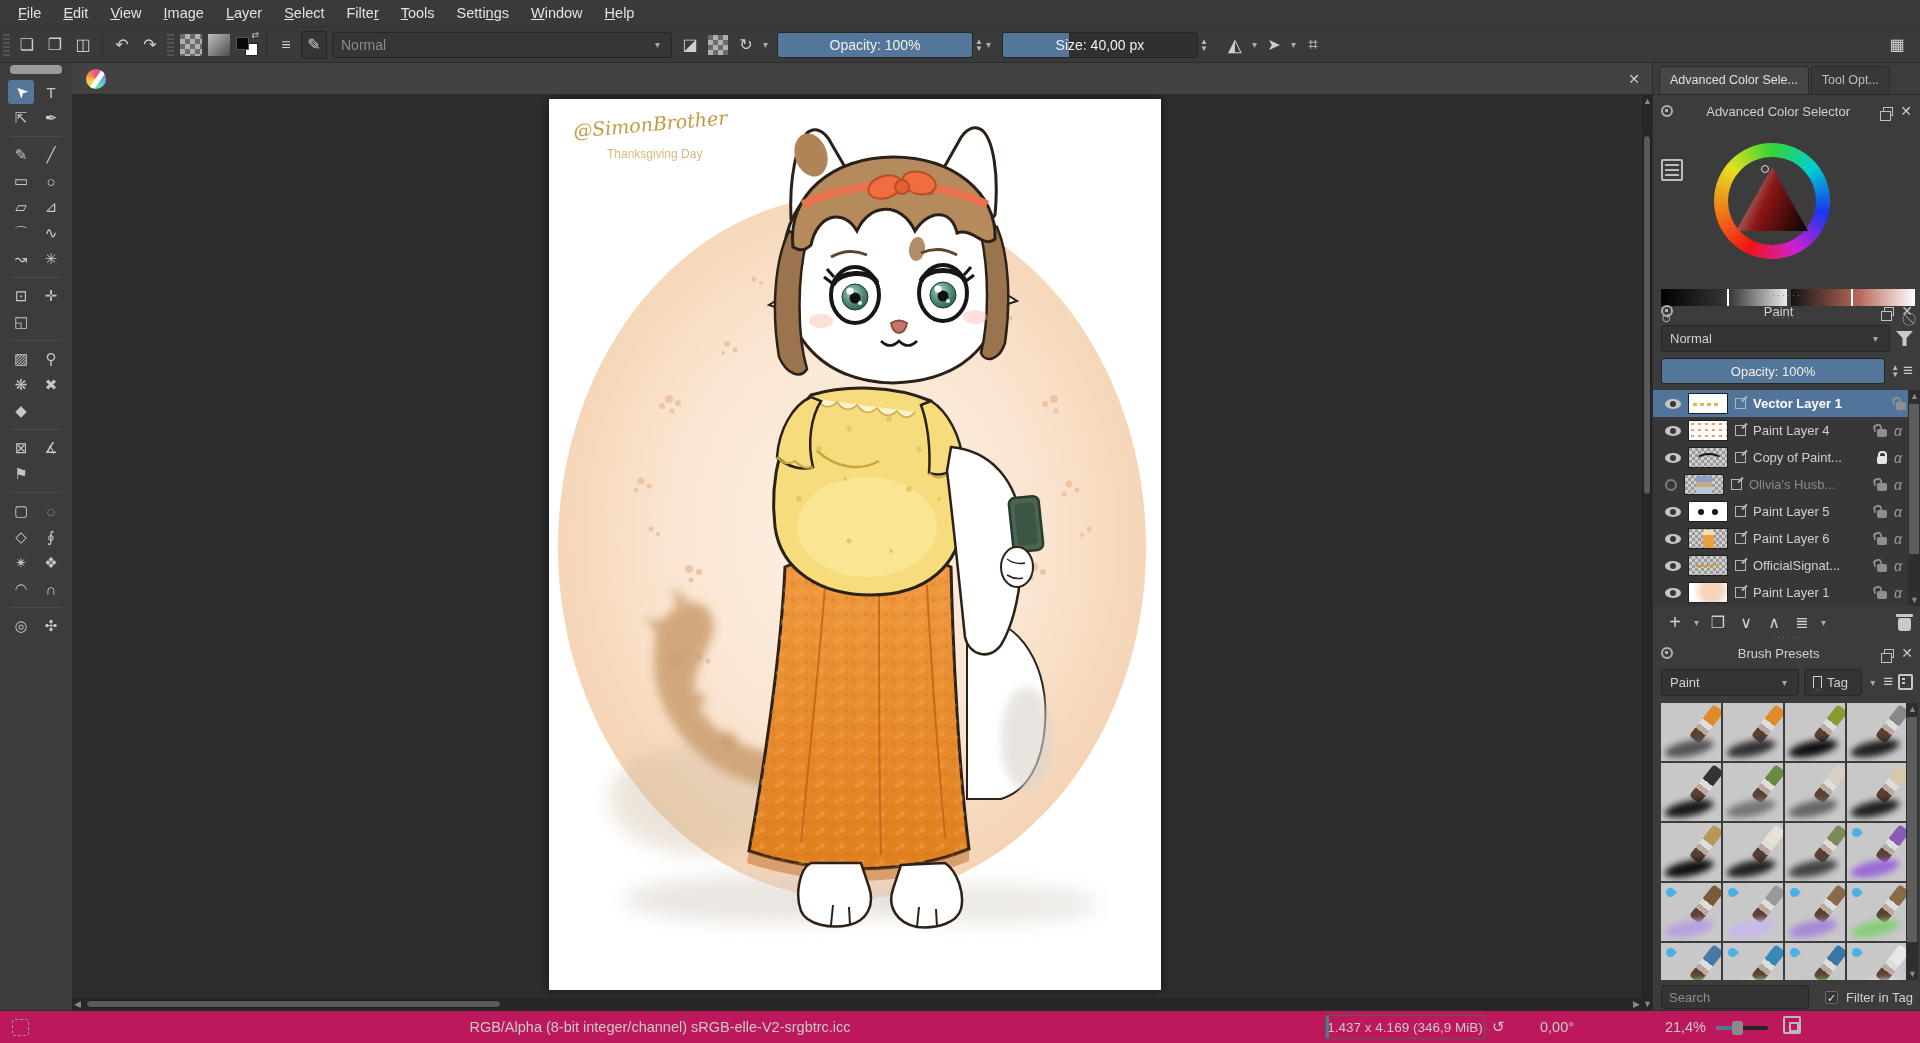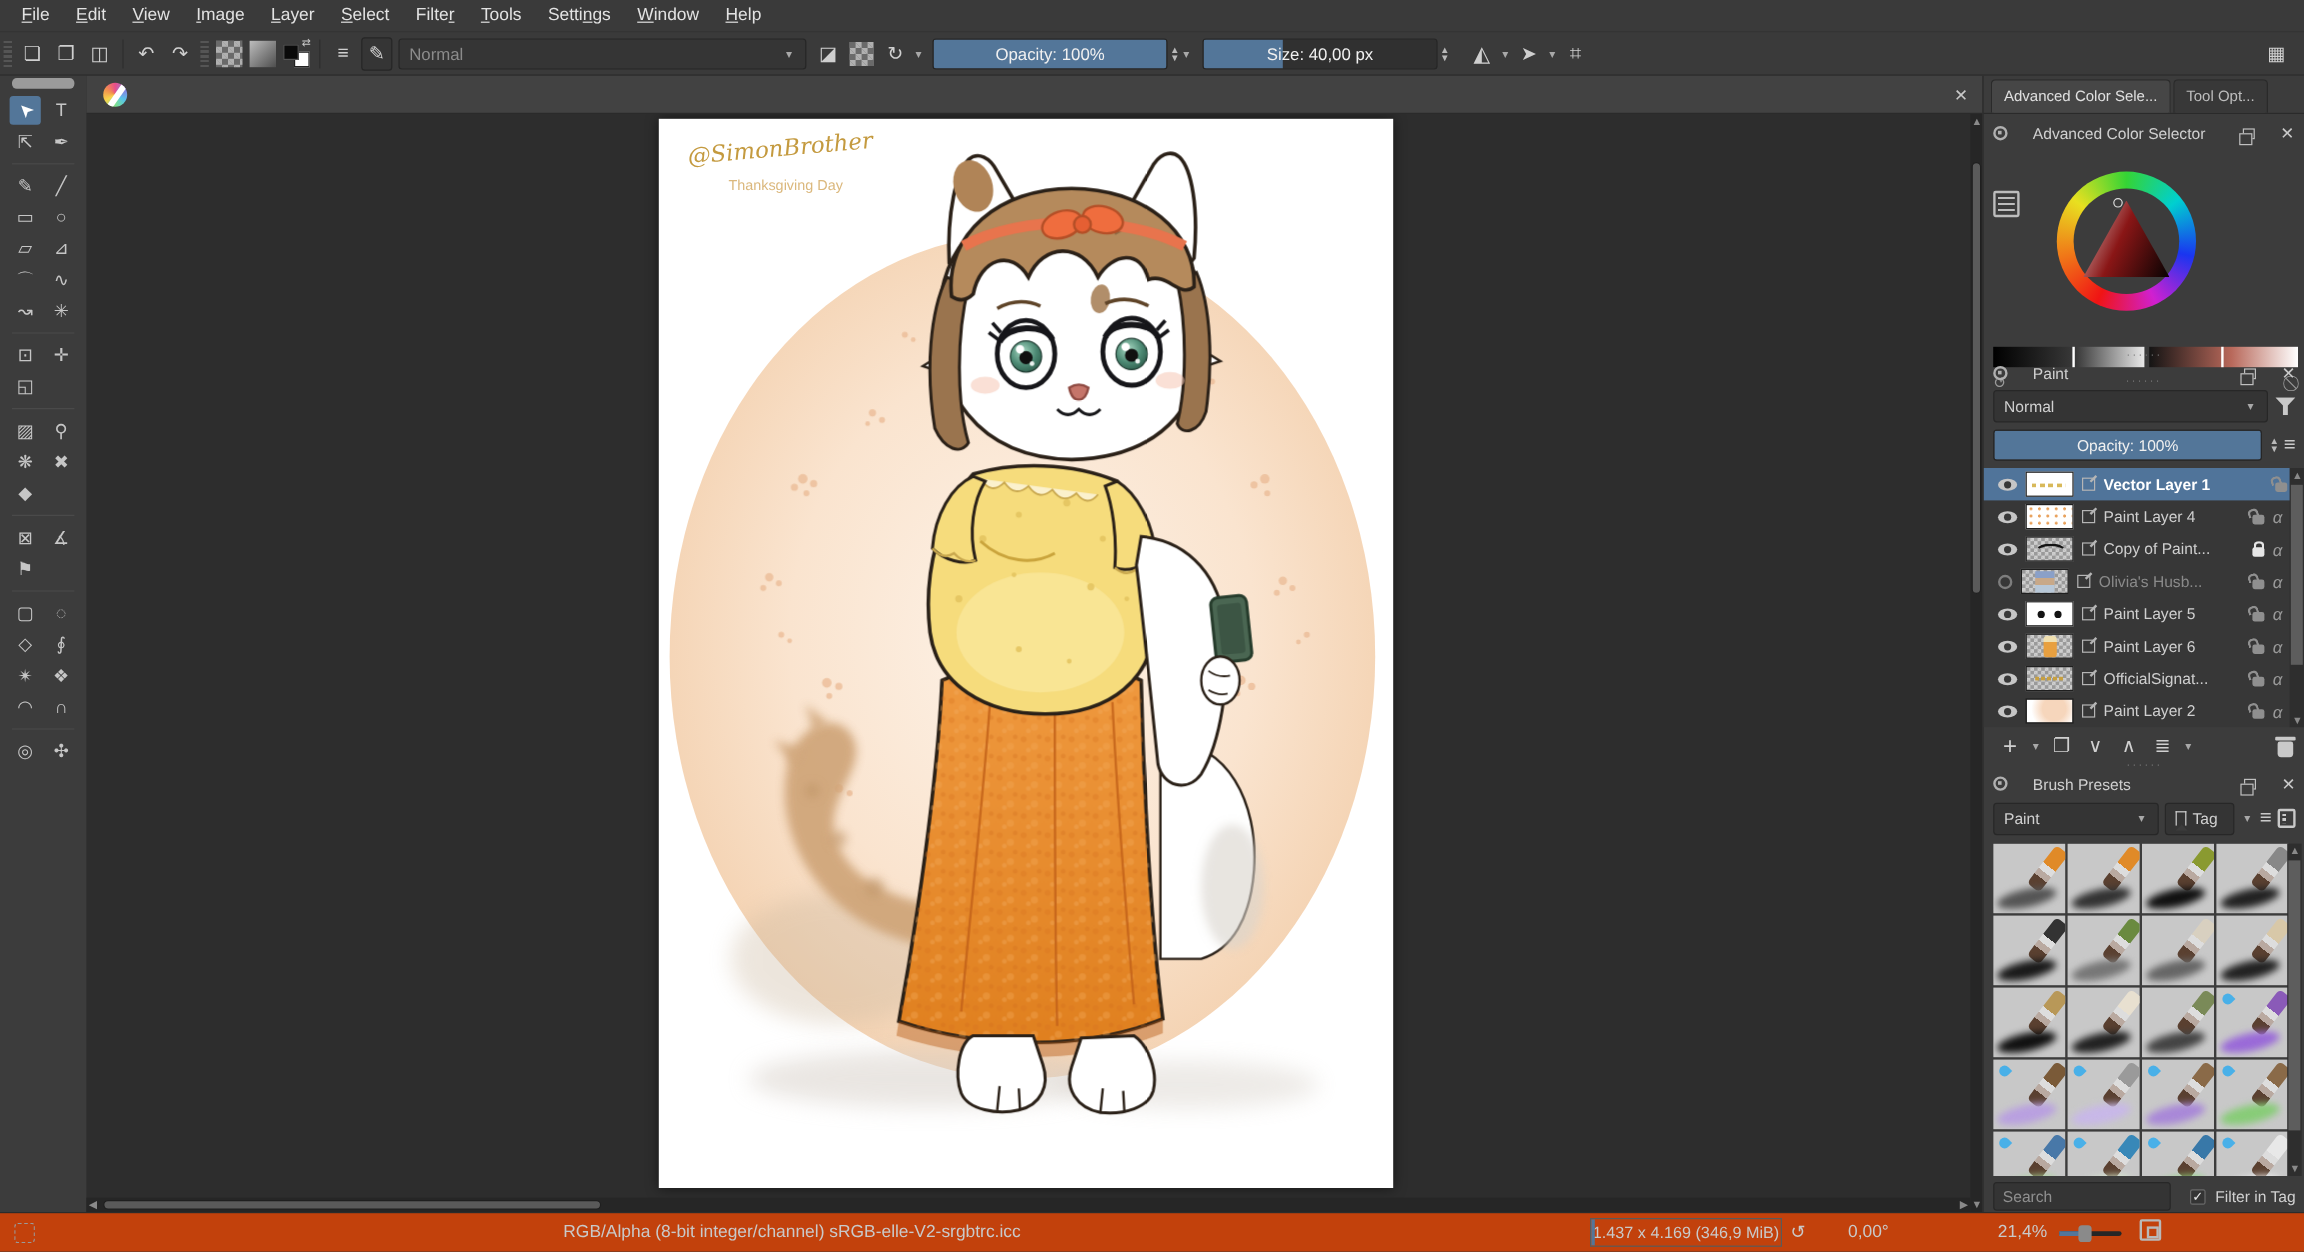--- a/index.html
+++ b/index.html
@@ -83,21 +83,21 @@
   #vscroll { right:0; top:32px; width:10px; height:915px; }
   #vscroll .thumb { position:absolute; top:40px; left:1px; width:8px; height:360px; background:#5a5a5a; border-radius:4px; }
 
   
   #right-panel { position:absolute; left:1652px; top:0; width:268px; height:947px;
     background:#3c3c3c; border-left:1px solid #2a2a2a; }
   #rp-tabs { display:flex; height:32px; align-items:flex-end; border-bottom:1px solid #2a2a2a; padding-left:6px; }
   .rp-tab { font-size:12.5px; padding:6px 10px 7px; border:1px solid #2a2a2a; border-bottom:none;
     border-radius:4px 4px 0 0; margin-right:2px; background:#383838; color:#bdbdbd; white-space:nowrap;margin-top:24px; }
   .rp-tab.active { background:#464646; color:#e0e0e0; }
-  .docker-header { height:24px; display:flex; align-items:center; padding:0 8px; gap:21px; }
+  .docker-header { height:24px; display:flex; align-items:center; padding:0 8px; gap:7px;text-align:center; }
   .docker-title { flex:1; font-size:13px; color:#d0d0d0; }
   .dlock { width:12px; height:12px; border:2px solid #b0b0b0; border-radius:50%; position:relative; }
   .dlock::after { content:''; position:absolute; left:2px; top:2px; width:3px; height:3px; background:#b0b0b0; }
   .float-ic { width:10px; height:9px; border:1.5px solid #c0c0c0; position:relative; }
   .float-ic::before { content:''; position:absolute; left:-4px; top:3px; width:9px; height:8px;
     border:1.5px solid #c0c0c0; background:#3c3c3c; }
   .close-x { font-size:14px; color:#c9c9c9; }
   .grip-dots { height:6px; text-align:center; color:#7a7a7a; font-size:9px; letter-spacing:2px; line-height:5px; }
 
   
@@ -191,21 +191,21 @@
   #brush-scroll .thumbv { position:absolute; left:1px; top:14px; width:10px; height:225px; background:#5d5d5d; }
   #bp-search-row { position:absolute; left:0; top:921px; width:268px; height:26px; display:flex; align-items:center; padding:0 8px; gap:8px; }
   #bp-search { width:148px; height:24px; background:#343434; border:1px solid #272727; border-radius:3px;
     color:#d0d0d0; font-size:13px; padding:0 7px; font-family:"Liberation Sans",sans-serif; }
   #bp-search::placeholder { color:#8f8f8f; }
   .cb { width:13px; height:13px; background:#343434; border:1px solid #6a6a6a; border-radius:2px;
     color:#e8e8e8; font-size:11px; line-height:12px; text-align:center; }
   #bp-filter-label { font-size:13px; color:#d0d0d0; }
 
   
-  #statusbar { position:absolute; left:0; top:1010px; width:1920px; height:33px; background:#c2410c;
+  #statusbar { position:absolute; left:0; top:1010px; width:1920px; height:33px; background:#be185d;
     border-top:1px solid #2c2c2c; font-size:14.5px; color:#c9c9c9; }
   #sel-ic { position:absolute; left:12px; top:8px; width:17px; height:17px; border:1.5px dashed #9a9a9a; border-radius:3px; }
   #profile { position:absolute; left:400px; top:8px; width:520px; text-align:center; }
   #dims { position:absolute; left:1325px; top:4px; width:160px; height:24px; border:1px solid #5a5a5a;
     display:flex; align-items:center; justify-content:center; font-size:13.5px; overflow:hidden; }
   #dims::before { content:''; position:absolute; left:0; top:0; bottom:0; width:3px; background:#537699; }
   #rot-ic { position:absolute; left:1492px; top:7px; font-size:15px; color:#c9c9c9; }
   #angle { position:absolute; left:1540px; top:8px; }
   #zoom-val { position:absolute; left:1660px; top:8px; width:46px; text-align:right; }
   #zoom-slider { position:absolute; left:1716px; top:15px; width:52px; height:4px; background:#262626; border-radius:2px; }
@@ -768,21 +768,21 @@
           <span class="badge"></span>
           <span class="lname">OfficialSignat...</span>
           <span class="lk open"></span>
           <span class="alpha">α</span>
           <span class="inh checker-sm"></span>
         </div>
         <div class="layer-row">
           <span class="eye"></span>
           <div class="thumb t-peach"></div>
           <span class="badge"></span>
-          <span class="lname">Paint Layer 2</span>
+          <span class="lname">Paint Layer 1</span>
           <span class="lk open"></span>
           <span class="alpha">α</span>
           <span class="inh checker-sm"></span>
         </div>
       </div>
     <div id="layer-scroll">
       <span class="sb-arr" style="left:2px;top:0;">▲</span>
       <div class="thumbv"></div>
       <span class="sb-arr" style="left:2px;bottom:0;">▼</span>
     </div>

